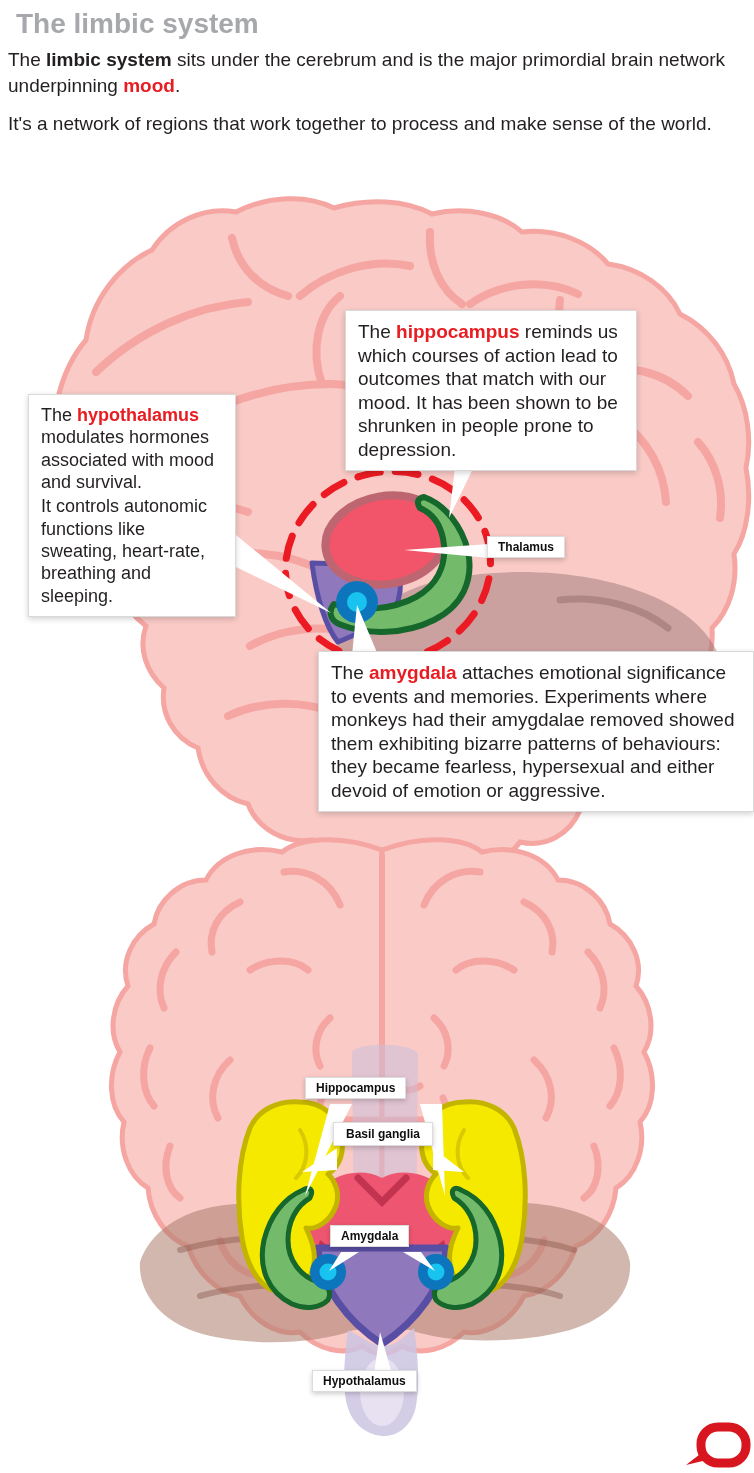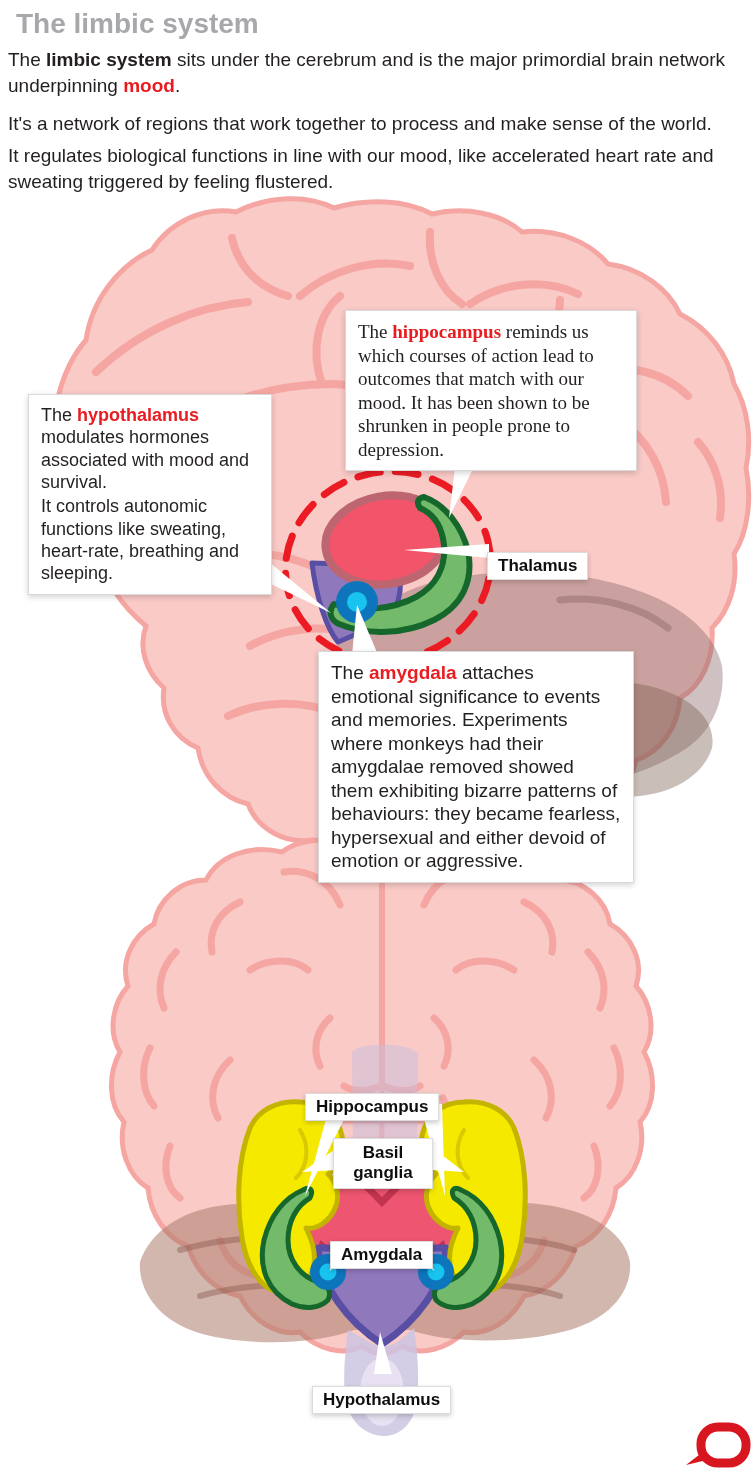--- a/index.html
+++ b/index.html
@@ -19,22 +19,22 @@
   .callout{
     position:absolute;background:#fff;border:1px solid #d9d9d9;
     box-shadow:0 2px 6px rgba(0,0,0,.18);
     font-size:19px;line-height:1.24;padding:9px 12px;box-sizing:border-box;
   }
   .callout p{margin:0;}
   .callout p + p{margin-top:2px;}
   .tag{
     position:absolute;background:#fff;border:1px solid #dcdcdc;
     box-shadow:0 2px 5px rgba(0,0,0,.2);
-    font-weight:bold;font-size:17px;line-height:1.2;padding:3px 10px;color:#0e0e0e;
-    box-sizing:border-box;white-space:nowrap;margin-top:16px;
+    font-weight:bold;font-size:12px;line-height:1.2;padding:3px 10px;color:#0e0e0e;
+    box-sizing:border-box;white-space:nowrap;
   }
   .tag.wrap{white-space:normal;text-align:center;}
 </style>
 </head>
 <body>
 
 <div id="canvas">
 
   <svg id="art" width="754" height="1473" viewBox="0 0 754 1473">
 
@@ -173,34 +173,33 @@
     <g>
       <rect x="701" y="1427" width="45" height="36" rx="17" fill="none" stroke="#d8161f" stroke-width="9"></rect>
       <polygon points="704,1451 686,1465 711,1459" fill="#d8161f"></polygon>
     </g>
   </svg>
 
   <h1 class="title">The limbic system</h1>
 
   <p class="intro" style="top:111px;">It's a network of regions that work together to process and make sense of the world.</p>
   <p class="intro" style="top:47px;"><span>The </span><span class="b">limbic system</span><span> sits under the cerebrum and is the major primordial brain network underpinning </span><span class="red">mood</span><span>.</span></p>
-  <p class="intro" style="top:143px;">It regulates biological functions in line with our mood, like accelerated heart rate and sweating triggered by feeling flustered.</p>
-
-  <div class="callout" style="left:345px;top:310px;width:292px;font-family:Liberation Serif, serif;">
+
+  <div class="callout" style="left:345px;top:310px;width:292px;">
     <p><span>The </span><span class="red">hippocampus</span><span> reminds us which courses of action lead to outcomes that match with our mood. It has been shown to be shrunken in people prone to depression.</span></p>
   </div>
 
-  <div class="callout" style="left:28px;top:394px;width:244px;font-size:18px;">
+  <div class="callout" style="left:28px;top:394px;width:208px;font-size:18px;">
     <p><span>The </span><span class="red">hypothalamus</span><span> modulates hormones associated with mood and survival.</span></p>
     <p>It controls autonomic functions like sweating, heart-rate, breathing and sleeping.</p>
   </div>
 
   <div class="tag" style="left:487px;top:536px;">Thalamus</div>
 
-  <div class="callout" style="left:318px;top:651px;width:316px;">
+  <div class="callout" style="left:318px;top:651px;width:436px;">
     <p><span>The </span><span class="red">amygdala</span><span> attaches emotional significance to events and memories. Experiments where monkeys had their amygdalae removed showed them exhibiting bizarre patterns of behaviours: they became fearless, hypersexual and either devoid of emotion or aggressive.</span></p>
   </div>
 
   <div class="tag" style="left:305px;top:1077px;">Hippocampus</div>
   <div class="tag wrap" style="left:333px;top:1122px;width:100px;padding:4px 2px;">Basil ganglia</div>
   <div class="tag" style="left:330px;top:1225px;">Amygdala</div>
   <div class="tag" style="left:312px;top:1370px;">Hypothalamus</div>
 
 </div>
 

